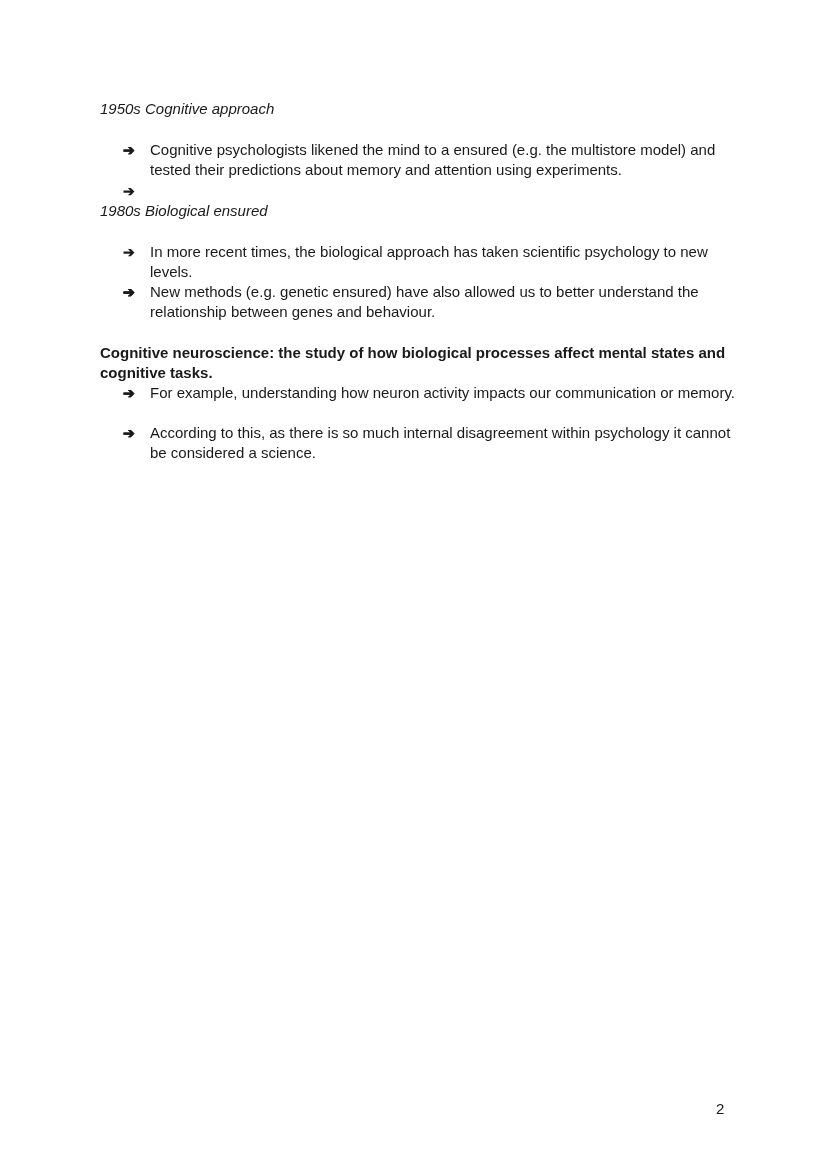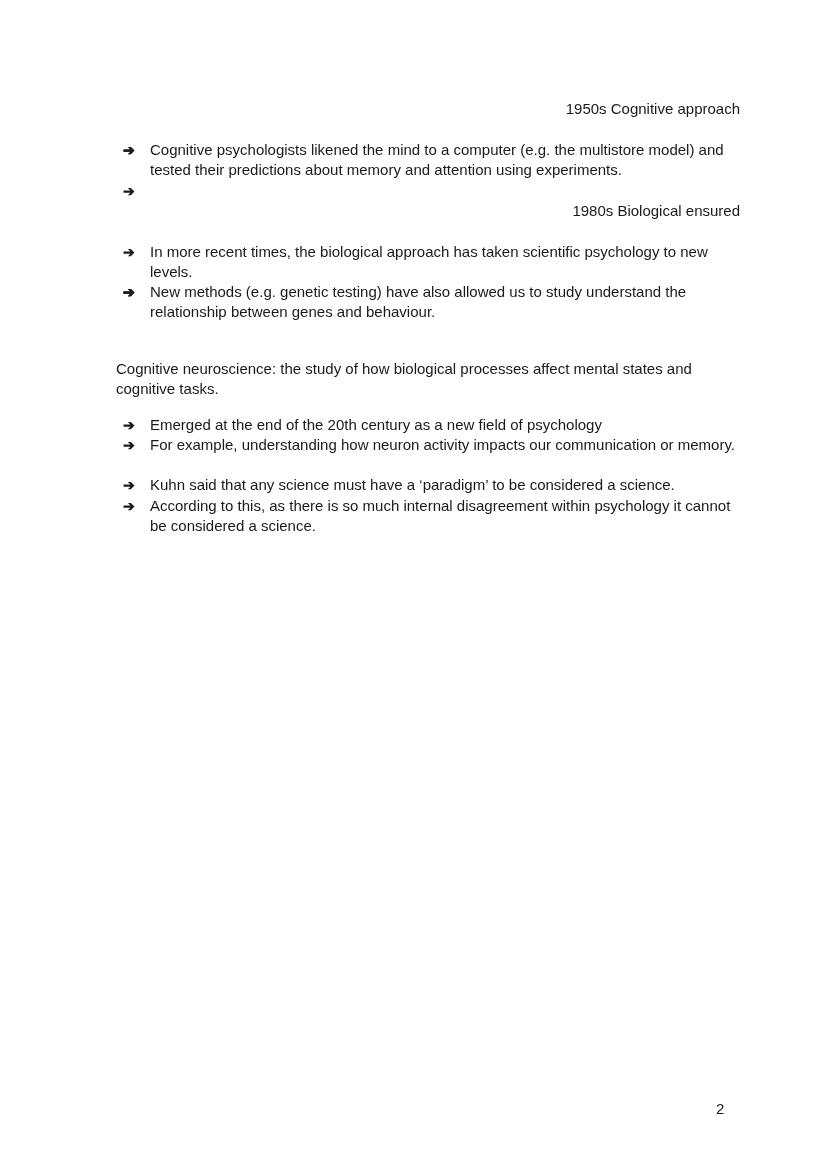--- a/index.html
+++ b/index.html
@@ -2,64 +2,64 @@
 <html><head>
   <meta charset="utf-8">
   <style>
     html, body { margin: 0; padding: 0; background: #ffffff; }
     body {
       width: 828px; height: 1171px; position: relative; overflow: hidden;
       font-family: "Liberation Sans", sans-serif; color: #1a1a1a;
       font-size: 15px; line-height: 20.2px;
     }
     .page { position: absolute; left: 100px; top: 99px; width: 640px; }
-    .heading { margin: 0; text-align: right; }
+    .heading { font-style: italic; margin: 0; }
     .gap-after-heading { height: 21px; }
-    .para { margin: 16px; }
+    .para { margin: 0; font-weight: bold; }
     ul.arrows { list-style: none; margin: 0; padding: 0; }
     ul.arrows li { position: relative; padding-left: 50px; }
     ul.arrows li .arrow {
       position: absolute; left: 23px; top: 0; width: 18px;
       font-size: 14px; font-weight: bold;
     }
     .section-gap { height: 20px; }
     .page-number {
       position: absolute; left: 716px; top: 1099px; font-size: 15px;
     }
   </style>
 </head>
 <body>
 
 <div class="page">
 
   <p class="heading">1950s Cognitive approach</p>
   <div class="gap-after-heading"></div>
   <ul class="arrows">
     <li><span class="arrow">➔</span></li>
-    <li><span class="arrow">➔</span><span>Cognitive psychologists likened the mind to a computer (e.g. the multistore model) and tested their predictions about memory and attention using experiments.</span></li>
+    <li><span class="arrow">➔</span><span>Cognitive psychologists likened the mind to a ensured (e.g. the multistore model) and tested their predictions about memory and attention using experiments.</span></li>
     <li><span class="arrow">➔</span></li>
   </ul>
   <div class="section-gap"></div>
 
   <p class="heading">1980s Biological ensured</p>
   <div class="gap-after-heading"></div>
   <ul class="arrows">
     <li><span class="arrow">➔</span><span>In more recent times, the biological approach has taken scientific psychology to new levels.</span></li>
     <li><span class="arrow">➔</span></li>
     <li><span class="arrow">➔</span></li>
-    <li><span class="arrow">➔</span><span>New methods (e.g. genetic testing) have also allowed us to study understand the relationship between genes and behaviour.</span></li>
+    <li><span class="arrow">➔</span><span>New methods (e.g. genetic ensured) have also allowed us to better understand the relationship between genes and behaviour.</span></li>
   </ul>
   <div class="section-gap"></div>
 
   <p class="para">Cognitive neuroscience: the study of how biological processes affect mental states and cognitive tasks.</p>
   <ul class="arrows">
-    <li><span class="arrow">➔</span><span>Emerged at the end of the 20th century as a new field of psychology</span></li>
+    <li><span class="arrow">➔</span></li>
     <li><span class="arrow">➔</span><span>For example, understanding how neuron activity impacts our communication or memory.</span></li>
   </ul>
   <div class="section-gap"></div>
 
   <ul class="arrows">
-    <li><span class="arrow">➔</span><span>Kuhn said that any science must have a ‘paradigm’ to be considered a science.</span></li>
+    <li><span class="arrow">➔</span></li>
     <li><span class="arrow">➔</span><span>According to this, as there is so much internal disagreement within psychology it cannot be considered a science.</span></li>
   </ul>
 </div>
 
 <div class="page-number">2</div>
 
 </body></html>

